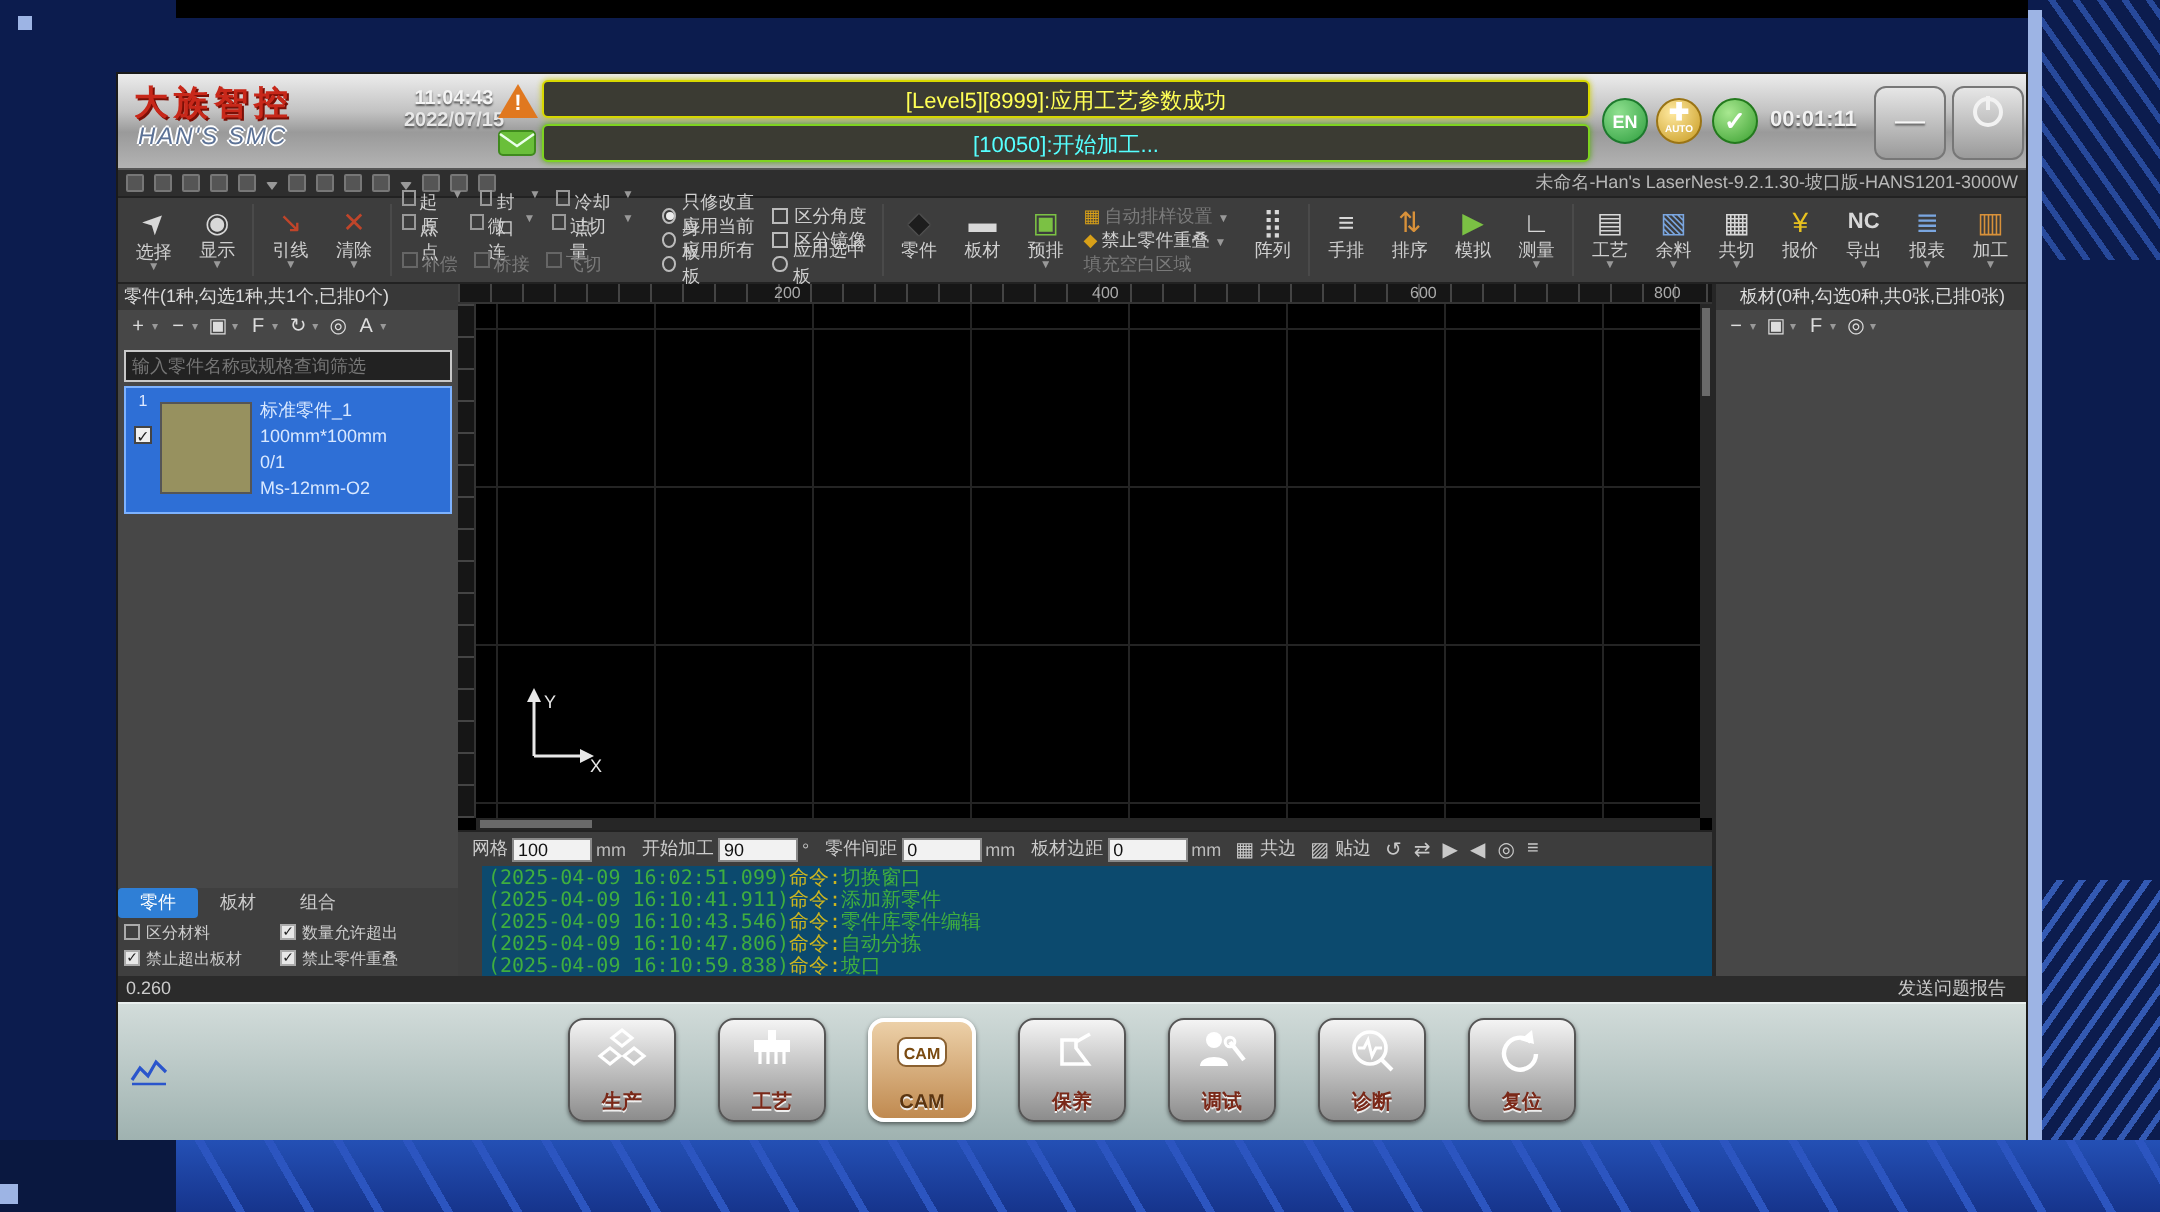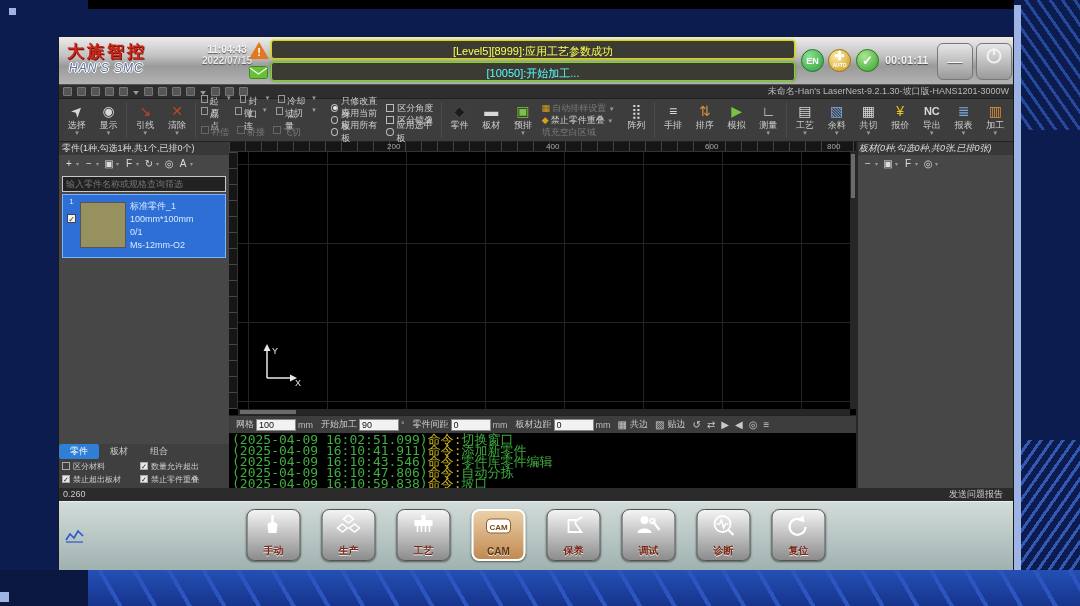--- a/index.html
+++ b/index.html
@@ -169,29 +169,29 @@
     border-top:1px solid #222; display:flex; align-items:center; padding:0 3px;
     font-size:9px; color:#ccc; }
   #controls .lab { margin:0 2px 0 4px; }
   #controls input { width:40px; height:12px; background:#f2f2f2; border:1px solid #888;
     font-size:9px; color:#111; padding:0 2px; font-family:"Liberation Sans",sans-serif; }
   #controls .unit { margin:0 4px 0 2px; color:#bbb;text-align:right; }
   #controls .cic { font-size:10px; color:#c8c8c8; margin:0 3px; }
   #controls .ciclbl { font-size:9px; color:#ccc; margin-right:4px; }
 
   
-  #logs { left:170px; top:396px; width:627px; height:55px; background:#000000;
-    font-family:"DejaVu Sans Mono", monospace; font-size:13px; line-height:11px;
+  #logs { left:182px; top:396px; width:627px; height:55px; background:#0c4a6e;
+    font-family:"DejaVu Sans Mono", monospace; font-size:10px; line-height:11px;
     padding:1px 3px; }
   .logline .ts { color:#3fae3f; } .logline .cmd { color:#cbb520; } .logline .msg { color:#3fae3f; }
 
   
   #rpanel { left:799px; top:105px; width:155px; height:346px; background:#474747; }
   #rpanel .ptitle { height:13px; background:#383838; color:#ddd; font-size:9px;
-    line-height:13px; padding-left:1px; white-space:nowrap; overflow:hidden;font-style:italic; }
+    line-height:13px; padding-left:12px; white-space:nowrap; overflow:hidden; }
   .gapstrip { left:797px; top:105px; width:2px; height:346px; background:#262626; }
 
   
   #statusbar { left:0; top:451px; width:954px; height:13px; background:#2b2b2b;
     font-size:9px; color:#ccc; line-height:13px; }
   #statusbar .sl { position:absolute; left:4px; }
   #statusbar .sr { position:absolute; right:10px; }
 
   
   #dock { left:0; top:464px; width:954px; height:69px;
@@ -612,27 +612,20 @@
     <div id="dock" class="abs">
       <div class="abs dock-chart">
         <svg width="20" height="16" viewBox="0 0 20 16">
           <polyline points="1,12 5,6 9,10 13,3 18,8" fill="none" stroke="#2a55cc" stroke-width="1.6"></polyline>
           <line x1="1" y1="14" x2="18" y2="14" stroke="#2a55cc" stroke-width="1.2"></line>
         </svg>
       </div>
       <div class="dockbtns">
         <div class="dbtn">
           <svg width="28" height="26" viewBox="0 0 28 26">
-            <line x1="13" y1="2" x2="13" y2="11" stroke="#fff" stroke-width="2.4"></line>
-            <path d="M8 12 c0-4 10-4 10 0 l-1 8 h-8 z" fill="#fff"></path>
-          </svg>
-          <div class="dlbl">手动</div>
-        </div>
-        <div class="dbtn">
-          <svg width="28" height="26" viewBox="0 0 28 26">
             <path d="M14 2 l5 4 -5 4 -5 -4 z M8 11 l5 4 -5 4 -5 -4 z M20 11 l5 4 -5 4 -5 -4 z" fill="none" stroke="#fff" stroke-width="1.6"></path>
           </svg>
           <div class="dlbl">生产</div>
         </div>
         <div class="dbtn">
           <svg width="28" height="26" viewBox="0 0 28 26">
             <path d="M12 2 h4 v5 h-4 z" fill="#fff"></path>
             <rect x="5" y="7" width="18" height="6" fill="#fff"></rect>
             <line x1="8" y1="13" x2="8" y2="19" stroke="#fff" stroke-width="1.6"></line>
             <line x1="12" y1="13" x2="12" y2="19" stroke="#fff" stroke-width="1.6"></line>

